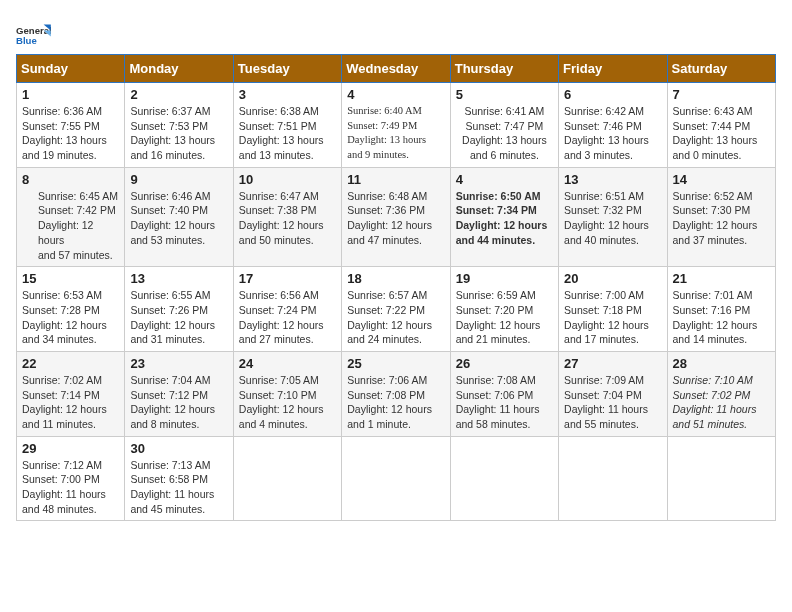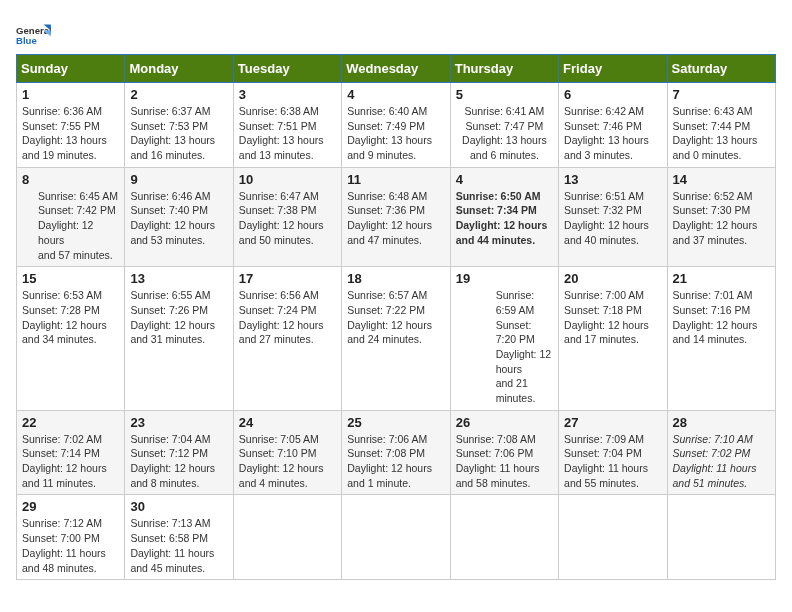--- a/index.html
+++ b/index.html
@@ -43,21 +43,21 @@
       font-size: 14px;
       color: #555;
       margin-top: 2px;
     }
     .calendar-table {
       width: 100%;
       border-collapse: collapse;
       font-size: 11px;
     }
     .calendar-table th {
-      background-color: #4d7c0f;
+      background-color: #a16207;
       color: #fff;
       padding: 6px 4px;
       text-align: left;
       font-size: 13px;
       font-weight: bold;
       border: 1px solid #2e74c0;
     }
     .calendar-table td {
       border: 1px solid #ccc;
       vertical-align: top;
@@ -135,21 +135,21 @@
         </td>
         <td>
           <span class="day-num">3</span>
           <div class="day-info" style="white-space: pre-line;">Sunrise: 6:38 AM
 Sunset: 7:51 PM
 Daylight: 13 hours
 and 13 minutes.</div>
         </td>
         <td>
           <span class="day-num">4</span>
-          <div class="day-info" style="white-space: pre-line;">Sunrise: 6:40 AM
+          <div class="day-info" style="white-space: pre-line; font-family: Liberation Serif, serif;">Sunrise: 6:40 AM
 Sunset: 7:49 PM
 Daylight: 13 hours
 and 9 minutes.</div>
         </td>
         <td>
           <span class="day-num">5</span>
           <div class="day-info" style="white-space: pre-line; text-align: center;">Sunrise: 6:41 AM
 Sunset: 7:47 PM
 Daylight: 13 hours
 and 6 minutes.</div>
@@ -244,21 +244,21 @@
         </td>
         <td>
           <span class="day-num">18</span>
           <div class="day-info" style="white-space: pre-line;">Sunrise: 6:57 AM
 Sunset: 7:22 PM
 Daylight: 12 hours
 and 24 minutes.</div>
         </td>
         <td>
           <span class="day-num">19</span>
-          <div class="day-info" style="white-space: pre-line; margin-left: 40px;">Sunrise: 6:59 AM
+          <div class="day-info" style="white-space: pre-line;">Sunrise: 6:59 AM
 Sunset: 7:20 PM
 Daylight: 12 hours
 and 21 minutes.</div>
         </td>
         <td>
           <span class="day-num">20</span>
           <div class="day-info" style="white-space: pre-line;">Sunrise: 7:00 AM
 Sunset: 7:18 PM
 Daylight: 12 hours
 and 17 minutes.</div>

